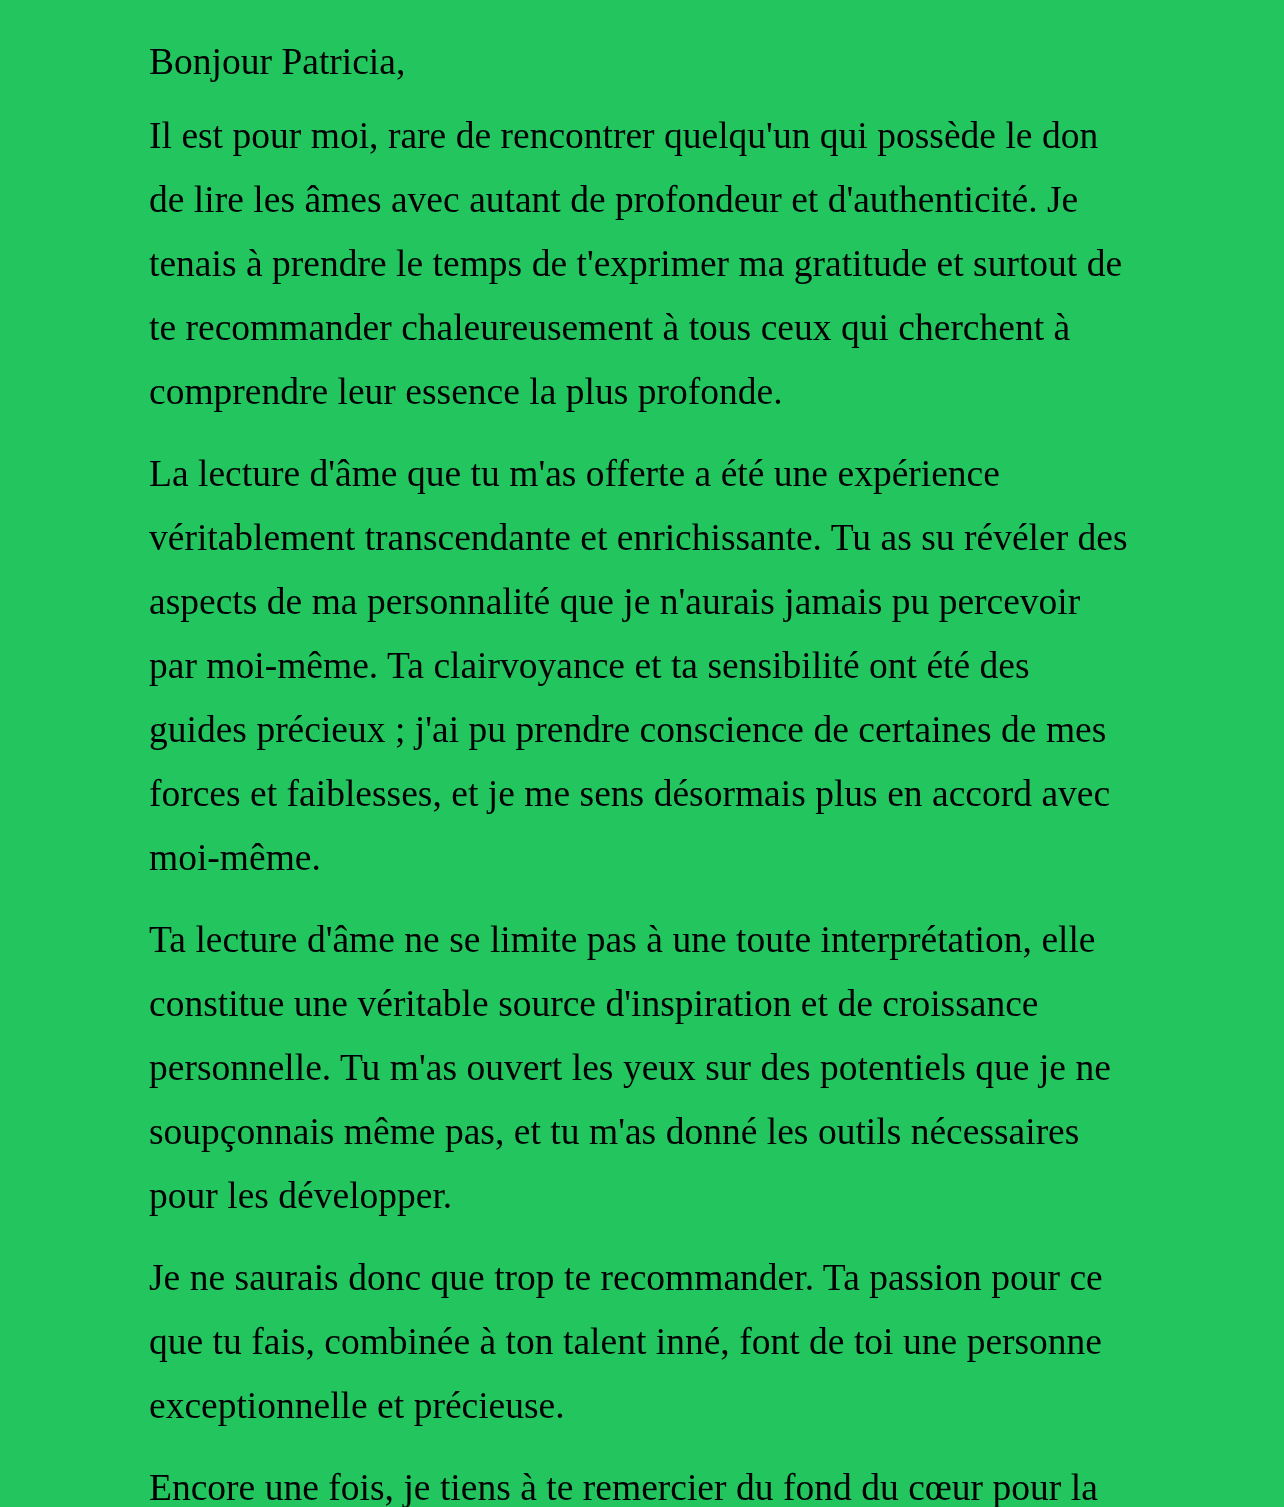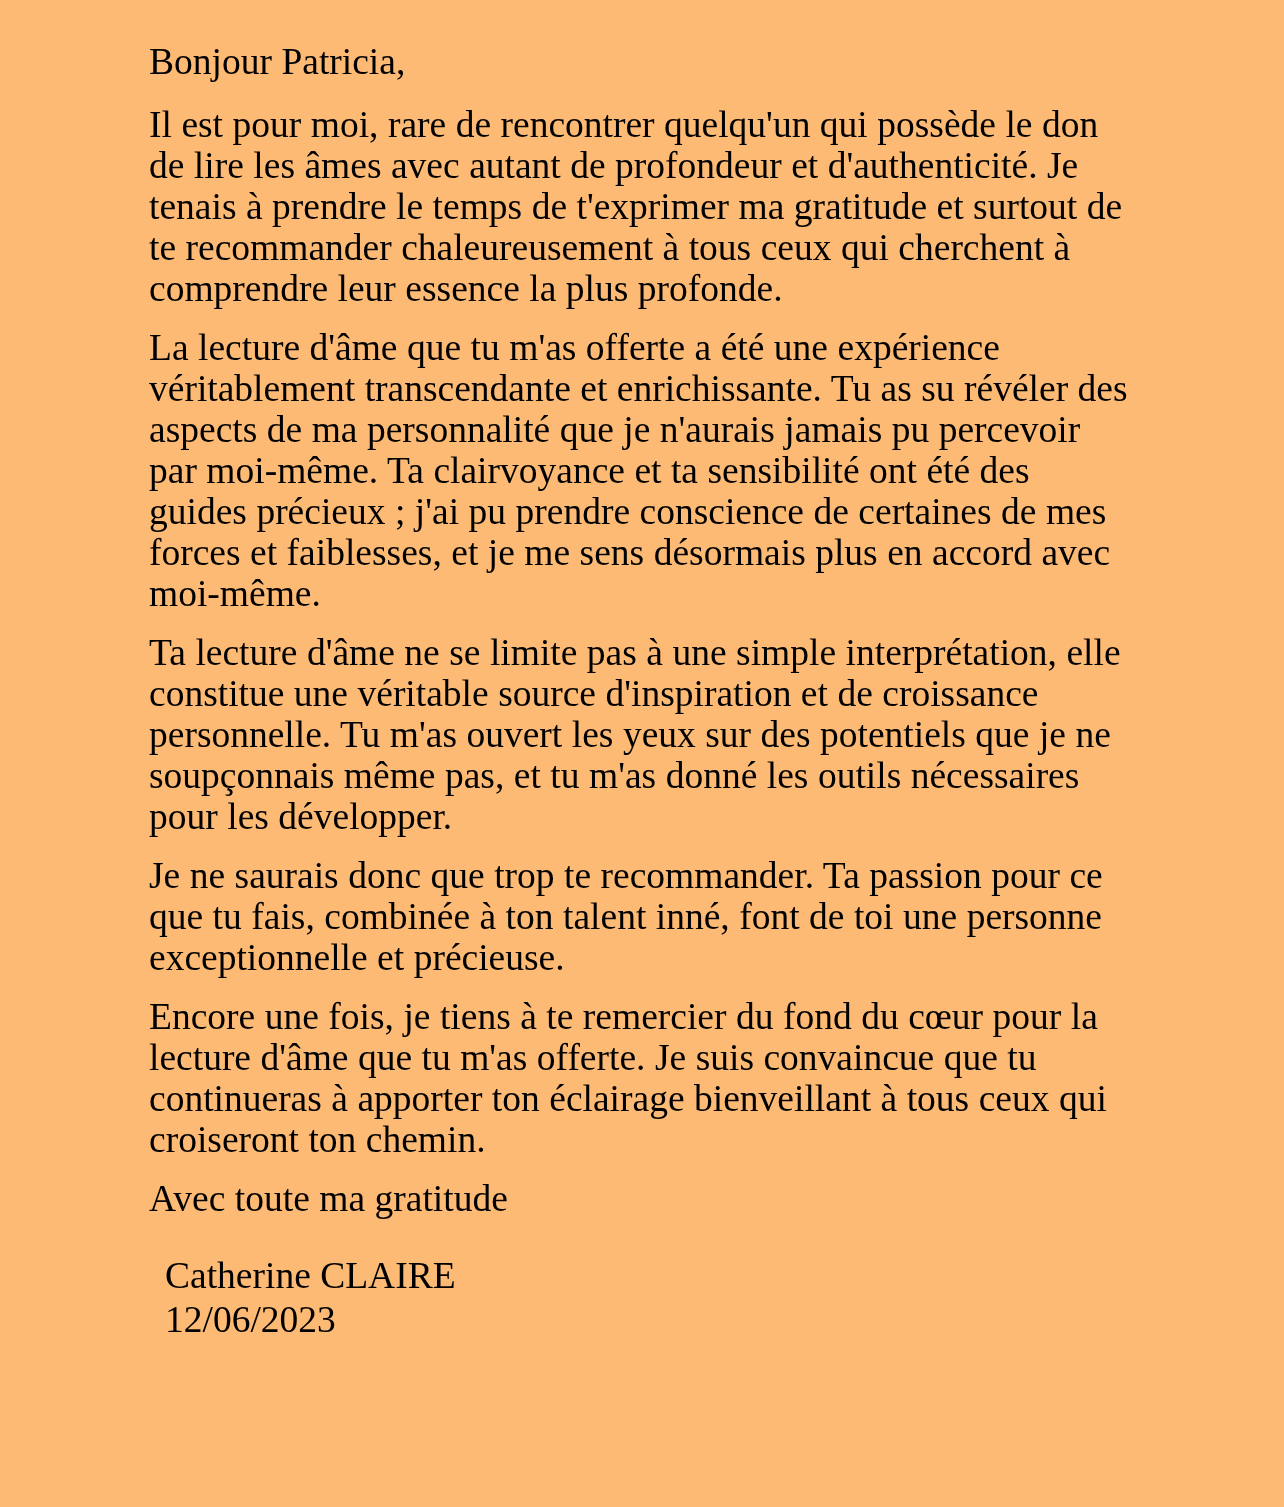--- a/index.html
+++ b/index.html
@@ -11,33 +11,33 @@
     width: 1284px;
     height: 1507px;
     font-family: "Liberation Serif", "DejaVu Serif", serif;
     color: #000000;
     -webkit-font-smoothing: antialiased;
   }
   .page {
     position: relative;
     width: 1284px;
     height: 1507px;
-    background: #fdba74;
+    background: #22c55e;
     box-sizing: border-box;
     overflow: hidden;
   }
   .letter-body {
     position: absolute;
     left: 149px;
     top: 40px;
     width: 985px;
   }
   .para {
     font-size: 37.5px;
-    line-height: 41px;
+    line-height: 64px;
     color: #000000;
     margin: 0 0 18px 0;
     text-align: left;
     white-space: normal;
     word-spacing: 0.1px;
     letter-spacing: 0px;
   }
   .para:last-child {
     margin-bottom: 0;
   }
@@ -63,21 +63,21 @@
 
 <div class="page">
   <div class="letter-body">
 
     <p class="para salutation">Bonjour Patricia,</p>
 
     <p class="para">Il est pour moi, rare de rencontrer quelqu'un qui possède le don de lire les âmes avec autant de profondeur et d'authenticité. Je tenais à prendre le temps de t'exprimer ma gratitude et surtout de te recommander chaleureusement à tous ceux qui cherchent à comprendre leur essence la plus profonde.</p>
 
     <p class="para">La lecture d'âme que tu m'as offerte a été une expérience véritablement transcendante et enrichissante. Tu as su révéler des aspects de ma personnalité que je n'aurais jamais pu percevoir par moi-même. Ta clairvoyance et ta sensibilité ont été des guides précieux ; j'ai pu prendre conscience de certaines de mes forces et faiblesses, et je me sens désormais plus en accord avec moi-même.</p>
 
-    <p class="para">Ta lecture d'âme ne se limite pas à une simple interprétation, elle constitue une véritable source d'inspiration et de croissance personnelle. Tu m'as ouvert les yeux sur des potentiels que je ne soupçonnais même pas, et tu m'as donné les outils nécessaires pour les développer.</p>
+    <p class="para">Ta lecture d'âme ne se limite pas à une toute interprétation, elle constitue une véritable source d'inspiration et de croissance personnelle. Tu m'as ouvert les yeux sur des potentiels que je ne soupçonnais même pas, et tu m'as donné les outils nécessaires pour les développer.</p>
 
     <p class="para">Je ne saurais donc que trop te recommander. Ta passion pour ce que tu fais, combinée à ton talent inné, font de toi une personne exceptionnelle et précieuse.</p>
 
     <p class="para">Encore une fois, je tiens à te remercier du fond du cœur pour la lecture d'âme que tu m'as offerte. Je suis convaincue que tu continueras à apporter ton éclairage bienveillant à tous ceux qui croiseront ton chemin.</p>
 
     <p class="para closing">Avec toute ma gratitude</p>
 
     <div class="signature-block">
       <span class="signature-line">Catherine CLAIRE</span>
       <span class="signature-line">12/06/2023</span>

